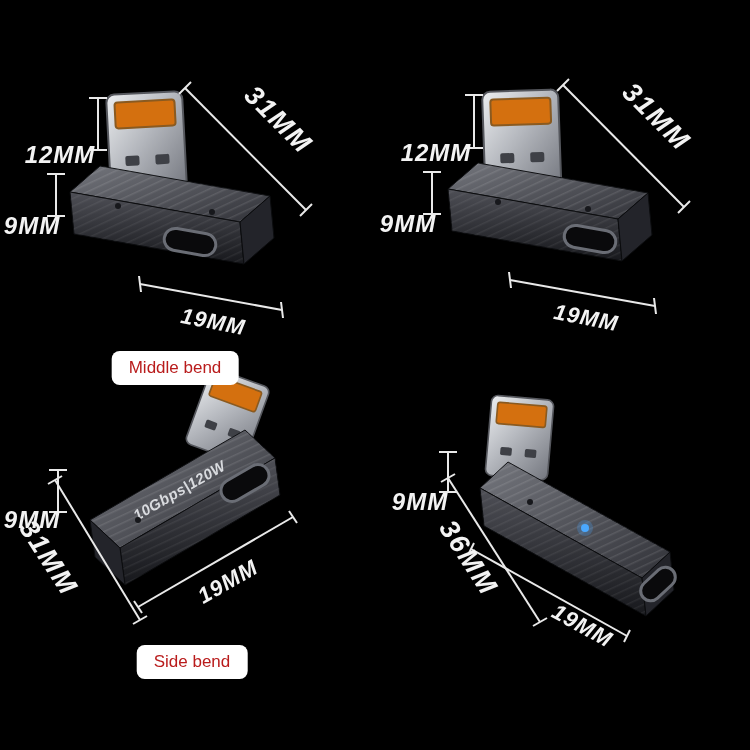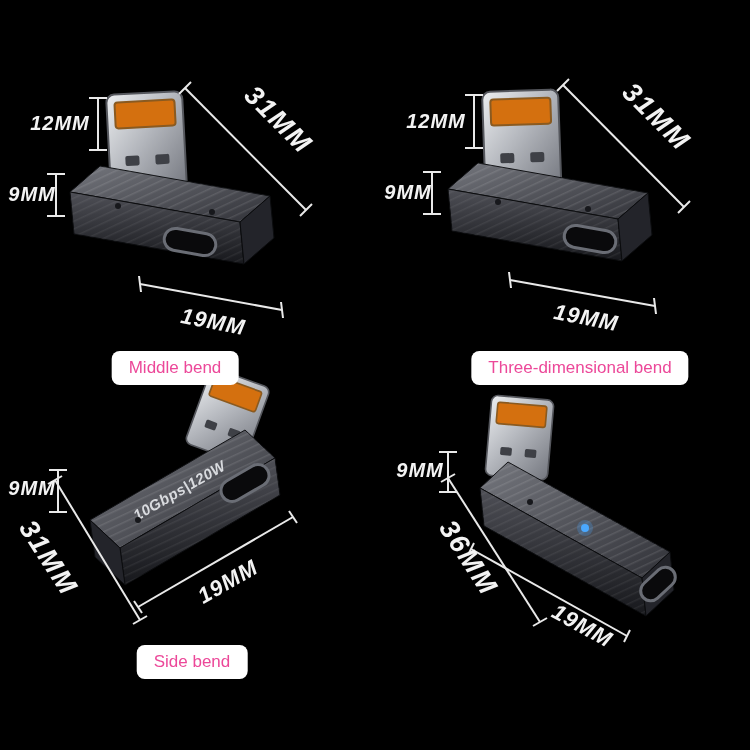--- a/index.html
+++ b/index.html
@@ -5,25 +5,25 @@
   html,body{margin:0;padding:0;background:#000;}
   .stage{
     position:relative;width:750px;height:750px;background:#000;overflow:hidden;
     font-family:"Liberation Sans",sans-serif;
   }
   .stage > svg{position:absolute;left:0;top:0;}
   .dim{
     position:absolute;color:#f3f3f3;font-weight:bold;font-style:italic;
     letter-spacing:1px;white-space:nowrap;z-index:3;
   }
-  .dim.sm{font-size:20px;}
+  .dim.sm{font-size:24px;margin-top:32px;}
   .dim.md{font-size:22px;}
   .dim.lg{font-size:27px;letter-spacing:2px;}
   .pill{
-    position:absolute;background:#ffffff;color:#ec4899;font-size:17px;
+    position:absolute;background:#ffffff;color:#b91c1c;font-size:17px;
     padding:7px 17px;border-radius:8px;white-space:nowrap;z-index:3;
     text-align:center;
   }
 </style>
 </head>
 <body>
 
 <div class="stage">
 
   <svg width="750" height="750" viewBox="0 0 750 750">
@@ -164,16 +164,15 @@
 
   <div class="dim sm" style="left:32px;top:488px;transform:translate(-50%,-50%);">9MM</div>
   <div class="dim lg" style="left:48px;top:558px;transform:translate(-50%,-50%) rotate(57deg);">31MM</div>
   <div class="dim md" style="left:228px;top:582px;transform:translate(-50%,-50%) rotate(-30deg);">19MM</div>
 
   <div class="dim sm" style="left:420px;top:470px;transform:translate(-50%,-50%);">9MM</div>
   <div class="dim lg" style="left:468px;top:558px;transform:translate(-50%,-50%) rotate(57deg);">36MM</div>
   <div class="dim md" style="left:582px;top:626px;transform:translate(-50%,-50%) rotate(29deg);">19MM</div>
 
   <div class="pill" style="left:175px;top:368px;transform:translate(-50%,-50%);">Middle bend</div>
-  <div class="pill" style="left:580px;top:368px;transform:translate(-50%,-50%);">Three-dimensional bend</div>
   <div class="pill" style="left:192px;top:662px;transform:translate(-50%,-50%);">Side bend</div>
 
 </div>
 
 </body></html>

